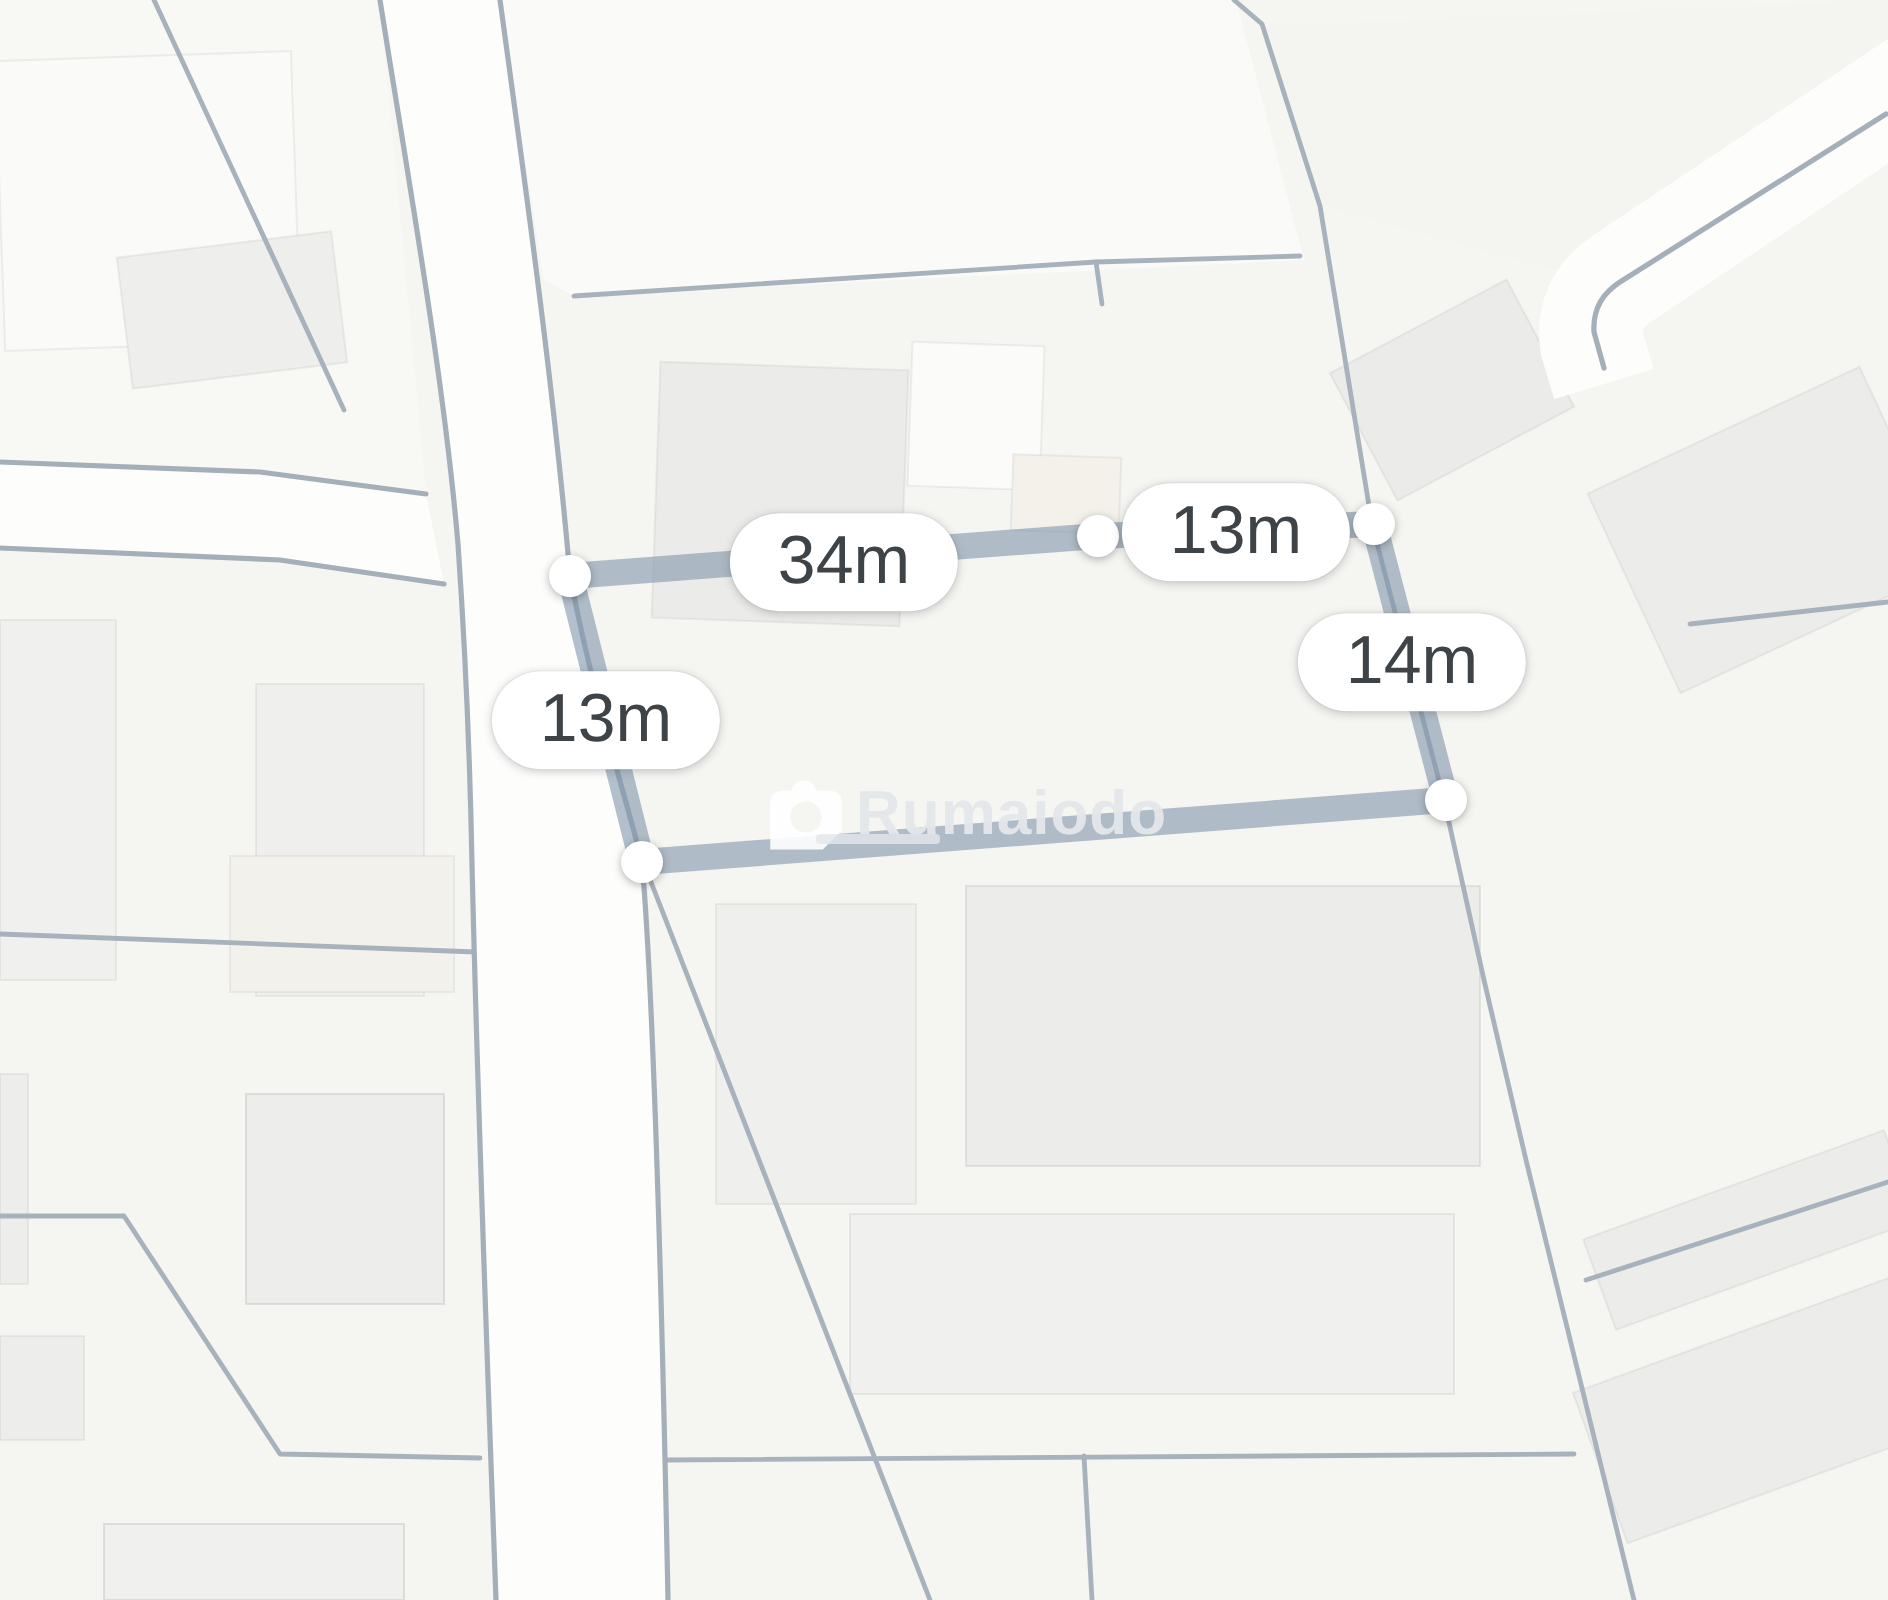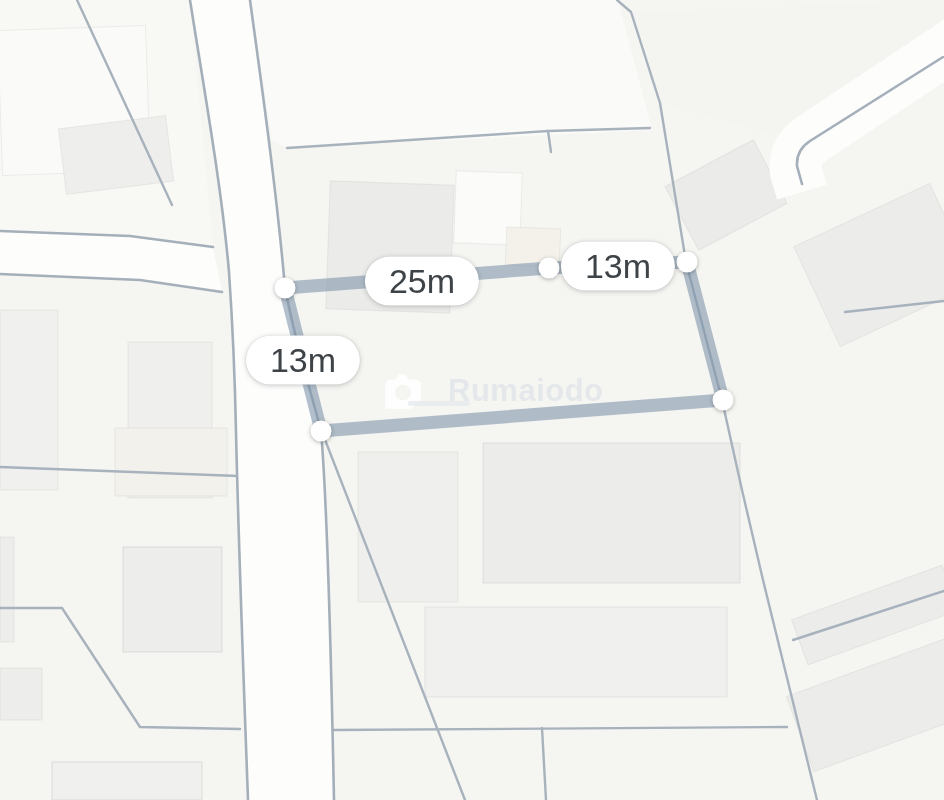--- a/index.html
+++ b/index.html
@@ -20,22 +20,22 @@
     white-space:nowrap;user-select:none;
   }
   .pill-25m{left:422px;top:281px;}
   .pill-13m-top{left:618px;top:266px;}
   .pill-14m{left:706px;top:331px;}
   .pill-38m{left:524px;top:417px;}
   .pill-13m-left{left:303px;top:360px;}
 
   
   .watermark{
-    position:absolute;left:382px;top:374px;
-    display:flex;align-items:flex-start;gap:24px;
+    position:absolute;left:382px;top:390px;
+    display:flex;align-items:flex-start;gap:4px;
     pointer-events:none;opacity:.95;
   }
   .watermark-text{
     font-size:31px;font-weight:600;letter-spacing:.5px;
     color:#e4e8eb;line-height:34px;
   }
   .watermark-sub{
     position:absolute;left:26px;top:27px;width:62px;height:5px;
     background:#e7ebee;border-radius:2px;opacity:.8;
   }
@@ -121,17 +121,18 @@
 
   <div class="watermark">
     <svg width="42" height="36" viewBox="0 0 40 34">
       <path fill-rule="evenodd" fill="rgba(255,255,255,0.95)" d="M3,33 L3,11 Q3,5 9,5 L13,5 Q14.5,0 19,0 Q23.5,0 25,5 L31,5 Q37,5 37,11 L37,24 L28,33 Z
                M20,10 A7.5,7.5 0 1,0 20.01,10 Z"></path>
     </svg>
     <span class="watermark-text">Rumaiodo</span>
     <div class="watermark-sub"></div>
   </div>
 
-  <div class="pill pill-25m">25m</div>
+  <div class="pill pill-25m">34m</div>
   <div class="pill pill-13m-top">13m</div>
+  <div class="pill pill-14m">14m</div>
   <div class="pill pill-13m-left">13m</div>
 
 </div>
 
 </body></html>

